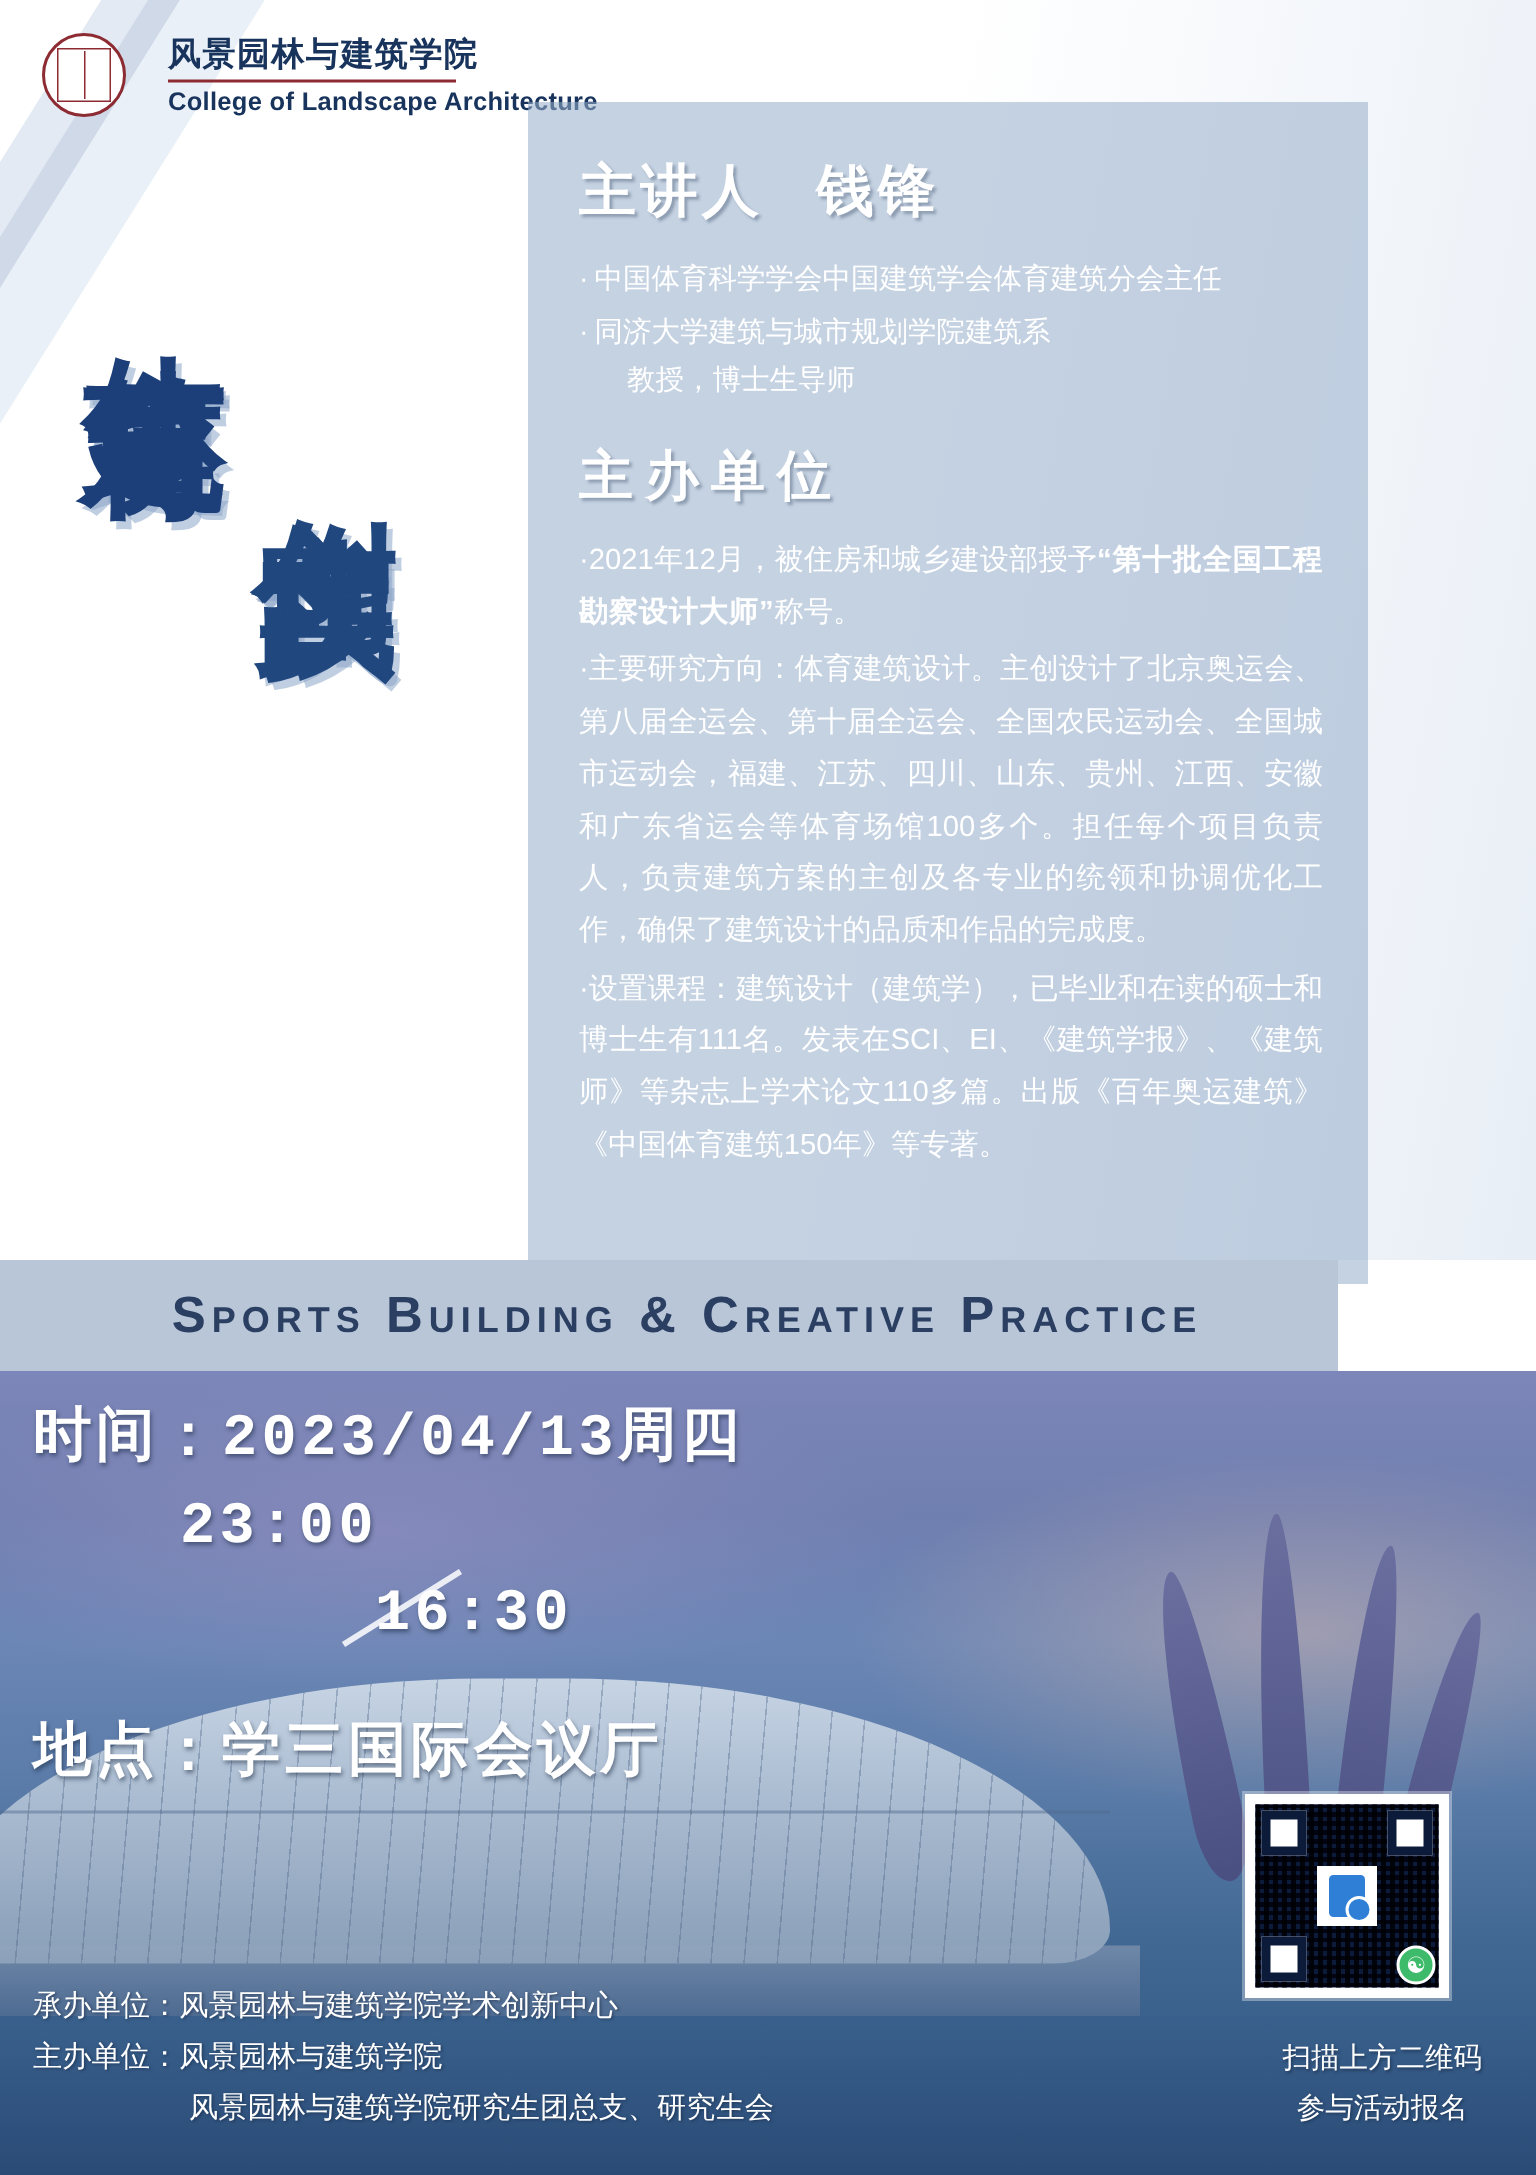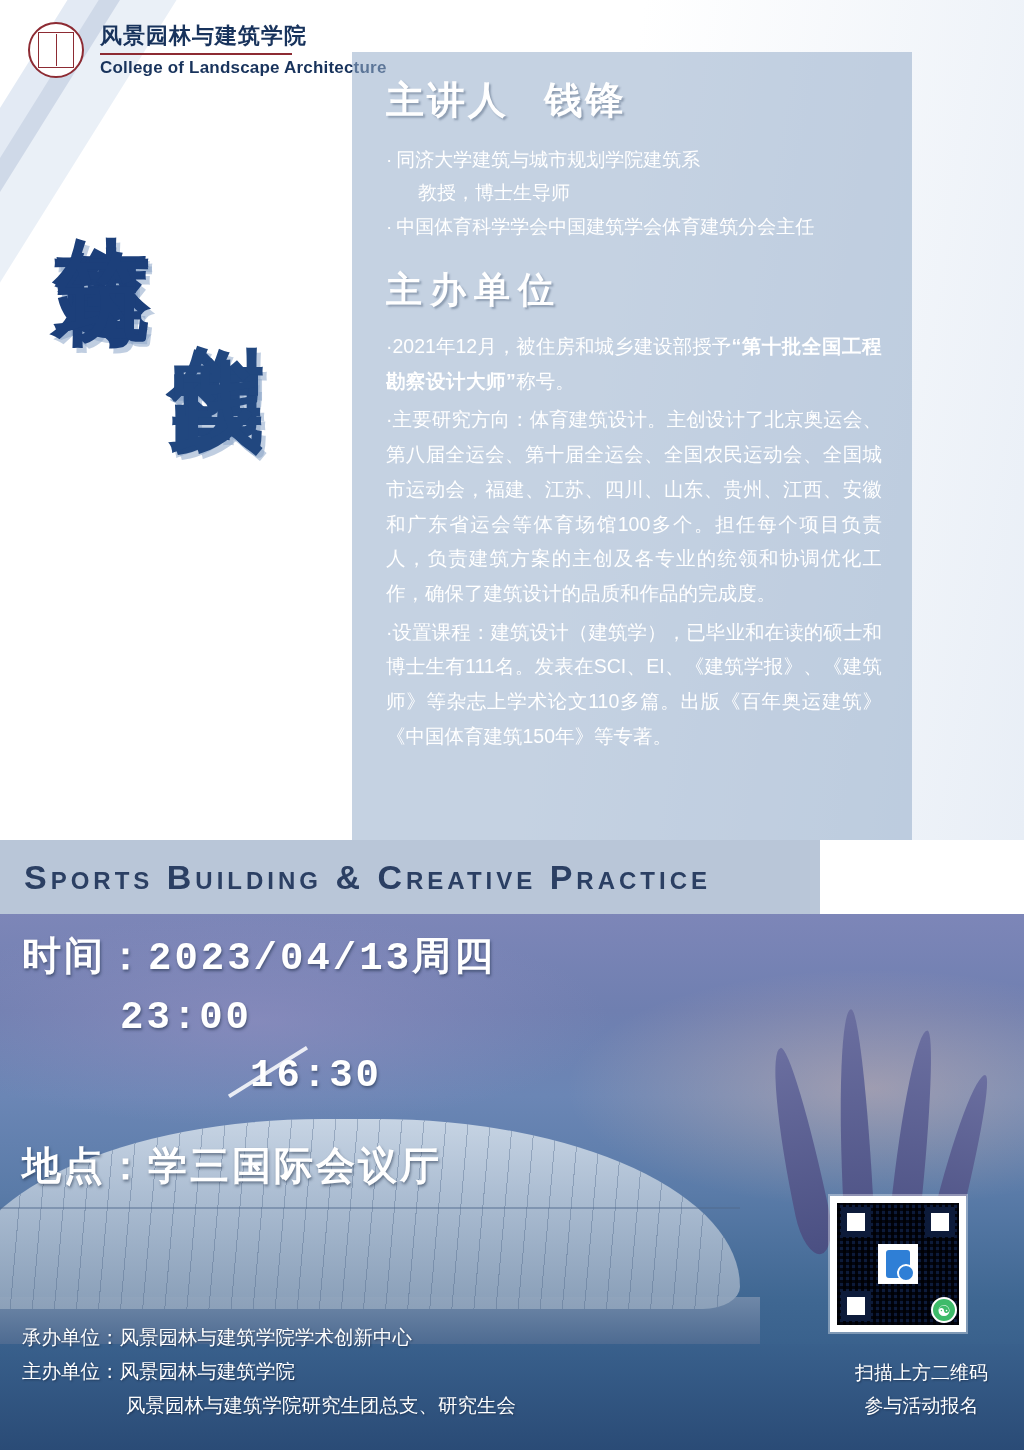--- a/index.html
+++ b/index.html
@@ -28,21 +28,21 @@
     transform-origin: left top;
   }
   .band1 { left: -120px; top: 300px; width: 1200px; height: 70px; background:#e3eaf4; }
   .band2 { left: -170px; top: 430px; width: 1200px; height: 28px; background:#cfd9e8; }
   .band3 { left: -60px; top: 250px; width: 1200px; height: 14px; background:#c6d2e4; }
   .band4 { left: -230px; top: 560px; width: 1200px; height: 48px; background:#eaf0f7; }
 
   
   .logo-row {
     position: absolute; left: 28px; top: 22px;
-    display: flex; align-items: center; gap: 16px;
+    display: flex; align-items: center; gap: 28px;
     z-index: 6;
   }
   .logo-seal {
     width: 56px; height: 56px; border-radius: 50%;
     border: 2px solid #8d2b33;
     position: relative;
     background: #fff;
   }
   .logo-seal::before {
     content: "";
@@ -82,24 +82,24 @@
     font-size: 96px;
   }
   .vtitle-2 {
     left: 170px; top: 268px;
     font-size: 96px;
     color: #21477f;
   }
 
   
   .info-panel {
-    position: absolute; left: 352px; top: 52px; width: 560px; height: 788px;
+    position: absolute; left: 352px; top: 68px; width: 560px; height: 788px;
     background: rgba(150,173,203,.55);
     color: #ffffff;
-    padding: 23px 30px 20px 34px;
+    padding: 34px 30px 20px 34px;
     z-index: 8;
   }
   .hd {
     font-size: 38px; font-weight: 900; letter-spacing: 3px;
     color: #ffffff;
     margin-bottom: 18px;
     text-shadow: 2px 2px 2px rgba(40,60,90,.35);
   }
   .hd .name { margin-left: 22px; }
   .hd2 {
@@ -114,24 +114,25 @@
   .bullet .dot { margin-right: 4px; }
   .bullet .ind { display: block; padding-left: 32px; }
   .para {
     font-size: 19.5px; line-height: 1.78; color: #ffffff;
     margin-bottom: 4px; text-align: justify;
   }
   .para b { font-weight: 900; letter-spacing: .5px; }
 
   
   .en-strip {
-    position: absolute; left: 0; top: 840px; width: 820px; height: 74px;
+    position: absolute; left: 0; top: 840px; width: 892px; height: 74px;
     background: #b9c6d8;
     display: flex; align-items: center;
     z-index: 9;
+    justify-content: center;
   }
   .en-strip span {
     font-size: 34px; font-weight: bold; color: #2b3f63;
     letter-spacing: 4px; padding-left: 24px;
     font-variant: small-caps;
   }
 
   
   .photo {
     position: absolute; left: 0; top: 914px; width: 1024px; height: 536px;
@@ -290,25 +291,25 @@
   <div class="vtitle vtitle-2">创作实践</div>
 
   <div class="info-panel">
 
     <div class="hd">
       <span>主讲人</span>
       <span class="name">钱锋</span>
     </div>
 
     <div class="bullet">
+      <span class="dot">·</span><span>中国体育科学学会中国建筑学会体育建筑分会主任</span>
+    </div>
+    <div class="bullet">
       <span class="dot">·</span><span>同济大学建筑与城市规划学院建筑系</span>
       <span class="ind">教授，博士生导师</span>
-    </div>
-    <div class="bullet">
-      <span class="dot">·</span><span>中国体育科学学会中国建筑学会体育建筑分会主任</span>
     </div>
 
     <div class="hd2">主办单位</div>
 
     <div class="para">
       <span class="dot">·</span><span>2021年12月，被住房和城乡建设部授予</span><b>“第十批全国工程勘察设计大师”</b><span>称号。</span>
     </div>
 
     <div class="para">
       <span class="dot">·</span><span>主要研究方向：体育建筑设计。主创设计了北京奥运会、第八届全运会、第十届全运会、全国农民运动会、全国城市运动会，福建、江苏、四川、山东、贵州、江西、安徽和广东省运会等体育场馆100多个。担任每个项目负责人，负责建筑方案的主创及各专业的统领和协调优化工作，确保了建筑设计的品质和作品的完成度。</span>

